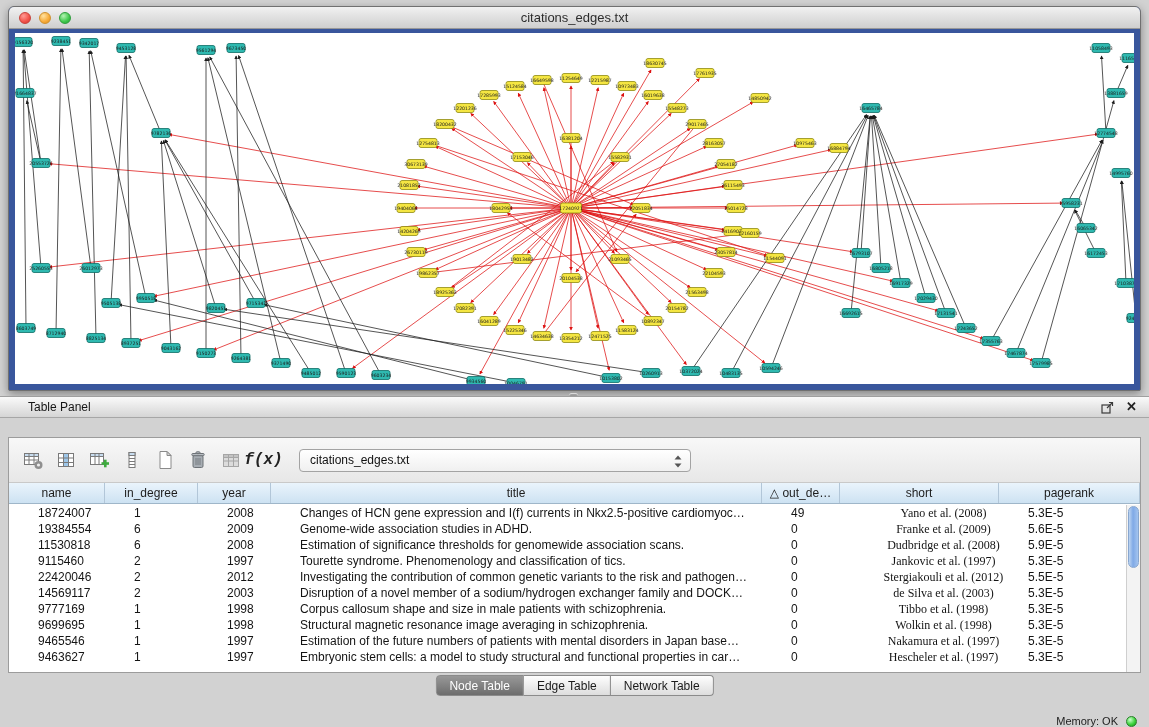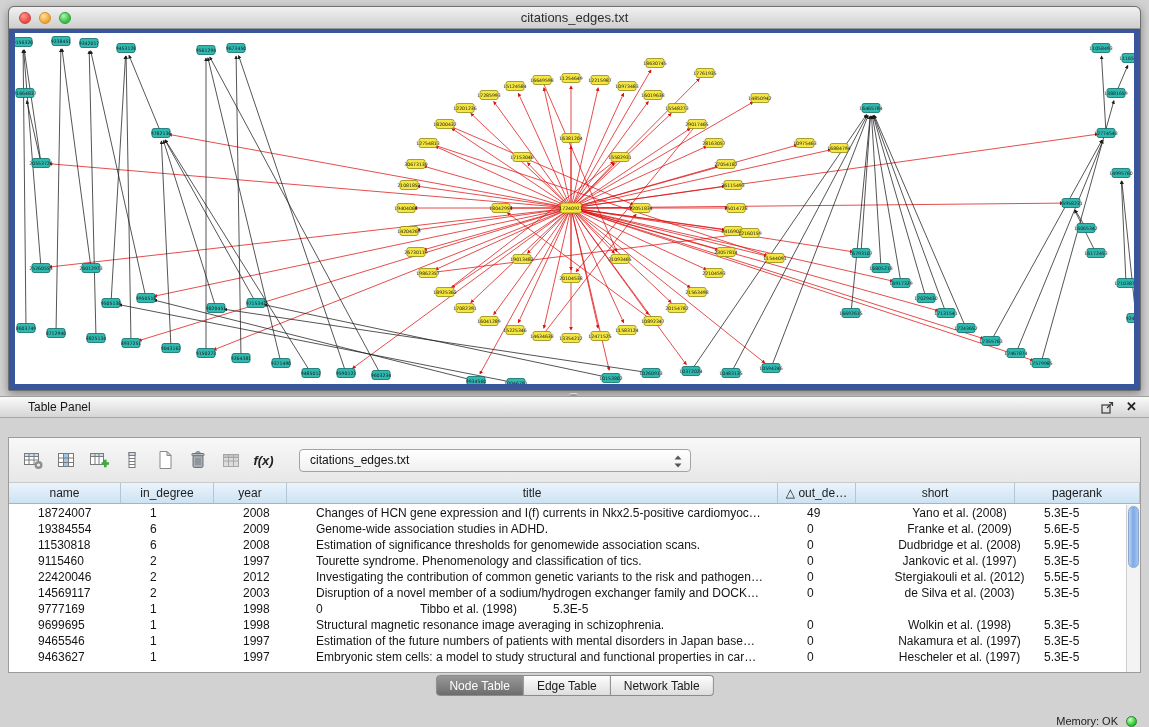--- a/index.html
+++ b/index.html
@@ -58,21 +58,21 @@
   .panel-content {
     position:absolute; left:8px; right:8px; top:437px; height:236px;
     background:#fff; border:1px solid #9c9c9c;
   }
   .toolbar {
     height:45px; background:linear-gradient(#f8f8f8,#e7e7e7);
     border-bottom:1px solid #c9c9c9;
     display:flex; align-items:center; padding-left:10px; gap:6px;
   }
   .tool { width:27px; height:27px; display:flex; align-items:center; justify-content:center; border-radius:4px; }
-  .fx { font-family:Liberation Sans, sans-serif; font-style:italic; font-weight:bold; font-size:13px; color:#222; }
+  .fx { font-family:Liberation Mono, monospace; font-style:italic; font-weight:bold; font-size:16px; color:#222; }
   .combo {
     margin-left:16px; width:392px; height:23px;
     border:1px solid #a3a3a3; border-radius:4px;
     background:linear-gradient(#ffffff,#f0f0f0);
     display:flex; align-items:center; font-size:12px; color:#111;
     padding-left:10px; position:relative;
   }
   .combo .arrows { position:absolute; right:6px; top:3px; }
 
   .thead {
@@ -80,23 +80,23 @@
     background:linear-gradient(#eaf4fc,#cde2f2);
     border-bottom:1px solid #9fb6c9; font-size:12px; color:#1d1d1d;
   }
   .th { display:flex; align-items:center; justify-content:center; border-right:1px solid #b2c6d8; flex-shrink:0; overflow:hidden; white-space:nowrap; }
   .tbody {
     position:absolute; left:0; right:14px; top:67px; bottom:0;
     overflow:hidden; font-size:12px; color:#141414;
   }
   .tr { display:flex; height:16px; align-items:center;padding-left:24px; }
   .td { padding-left:5px; flex-shrink:0; overflow:hidden; white-space:nowrap; }
-  .c0{width:112px} .c1{width:93px} .c2{width:73px} .c3{width:491px} .c4{width:78px}
+  .c0{width:96px} .c1{width:93px} .c2{width:73px} .c3{width:491px} .c4{width:78px}
   .c5{width:159px} .c6{flex:1}
-  .td.c5{ text-align:center; padding-left:0; }
+  .td.c5{ text-align:center; padding-left:0;font-family:Liberation Serif, serif; }
   .vscroll {
     position:absolute; top:67px; bottom:0; right:0; width:14px;
     background:#f3f3f3; border-left:1px solid #cfcfcf;
   }
   .vthumb {
     position:absolute; top:1px; left:1px; right:1px; height:62px; border-radius:6px;
     background:linear-gradient(90deg,#bdd5f1,#7fa9e6 45%,#a3c4ef);
     border:1px solid #87a6cf;
   }
 
@@ -851,20 +851,21 @@
           <div class="td c2">2003</div>
           <div class="td c3">Disruption of a novel member of a sodium/hydrogen exchanger family and DOCK…</div>
           <div class="td c4">0</div>
           <div class="td c5">de Silva et al. (2003)</div>
           <div class="td c6">5.3E-5</div>
         </div>
         <div class="tr">
           <div class="td c0">9777169</div>
           <div class="td c1">1</div>
           <div class="td c2">1998</div>
+          <div class="td c3">Corpus callosum shape and size in male patients with schizophrenia.</div>
           <div class="td c4">0</div>
           <div class="td c5">Tibbo et al. (1998)</div>
           <div class="td c6">5.3E-5</div>
         </div>
         <div class="tr">
           <div class="td c0">9699695</div>
           <div class="td c1">1</div>
           <div class="td c2">1998</div>
           <div class="td c3">Structural magnetic resonance image averaging in schizophrenia.</div>
           <div class="td c4">0</div>

